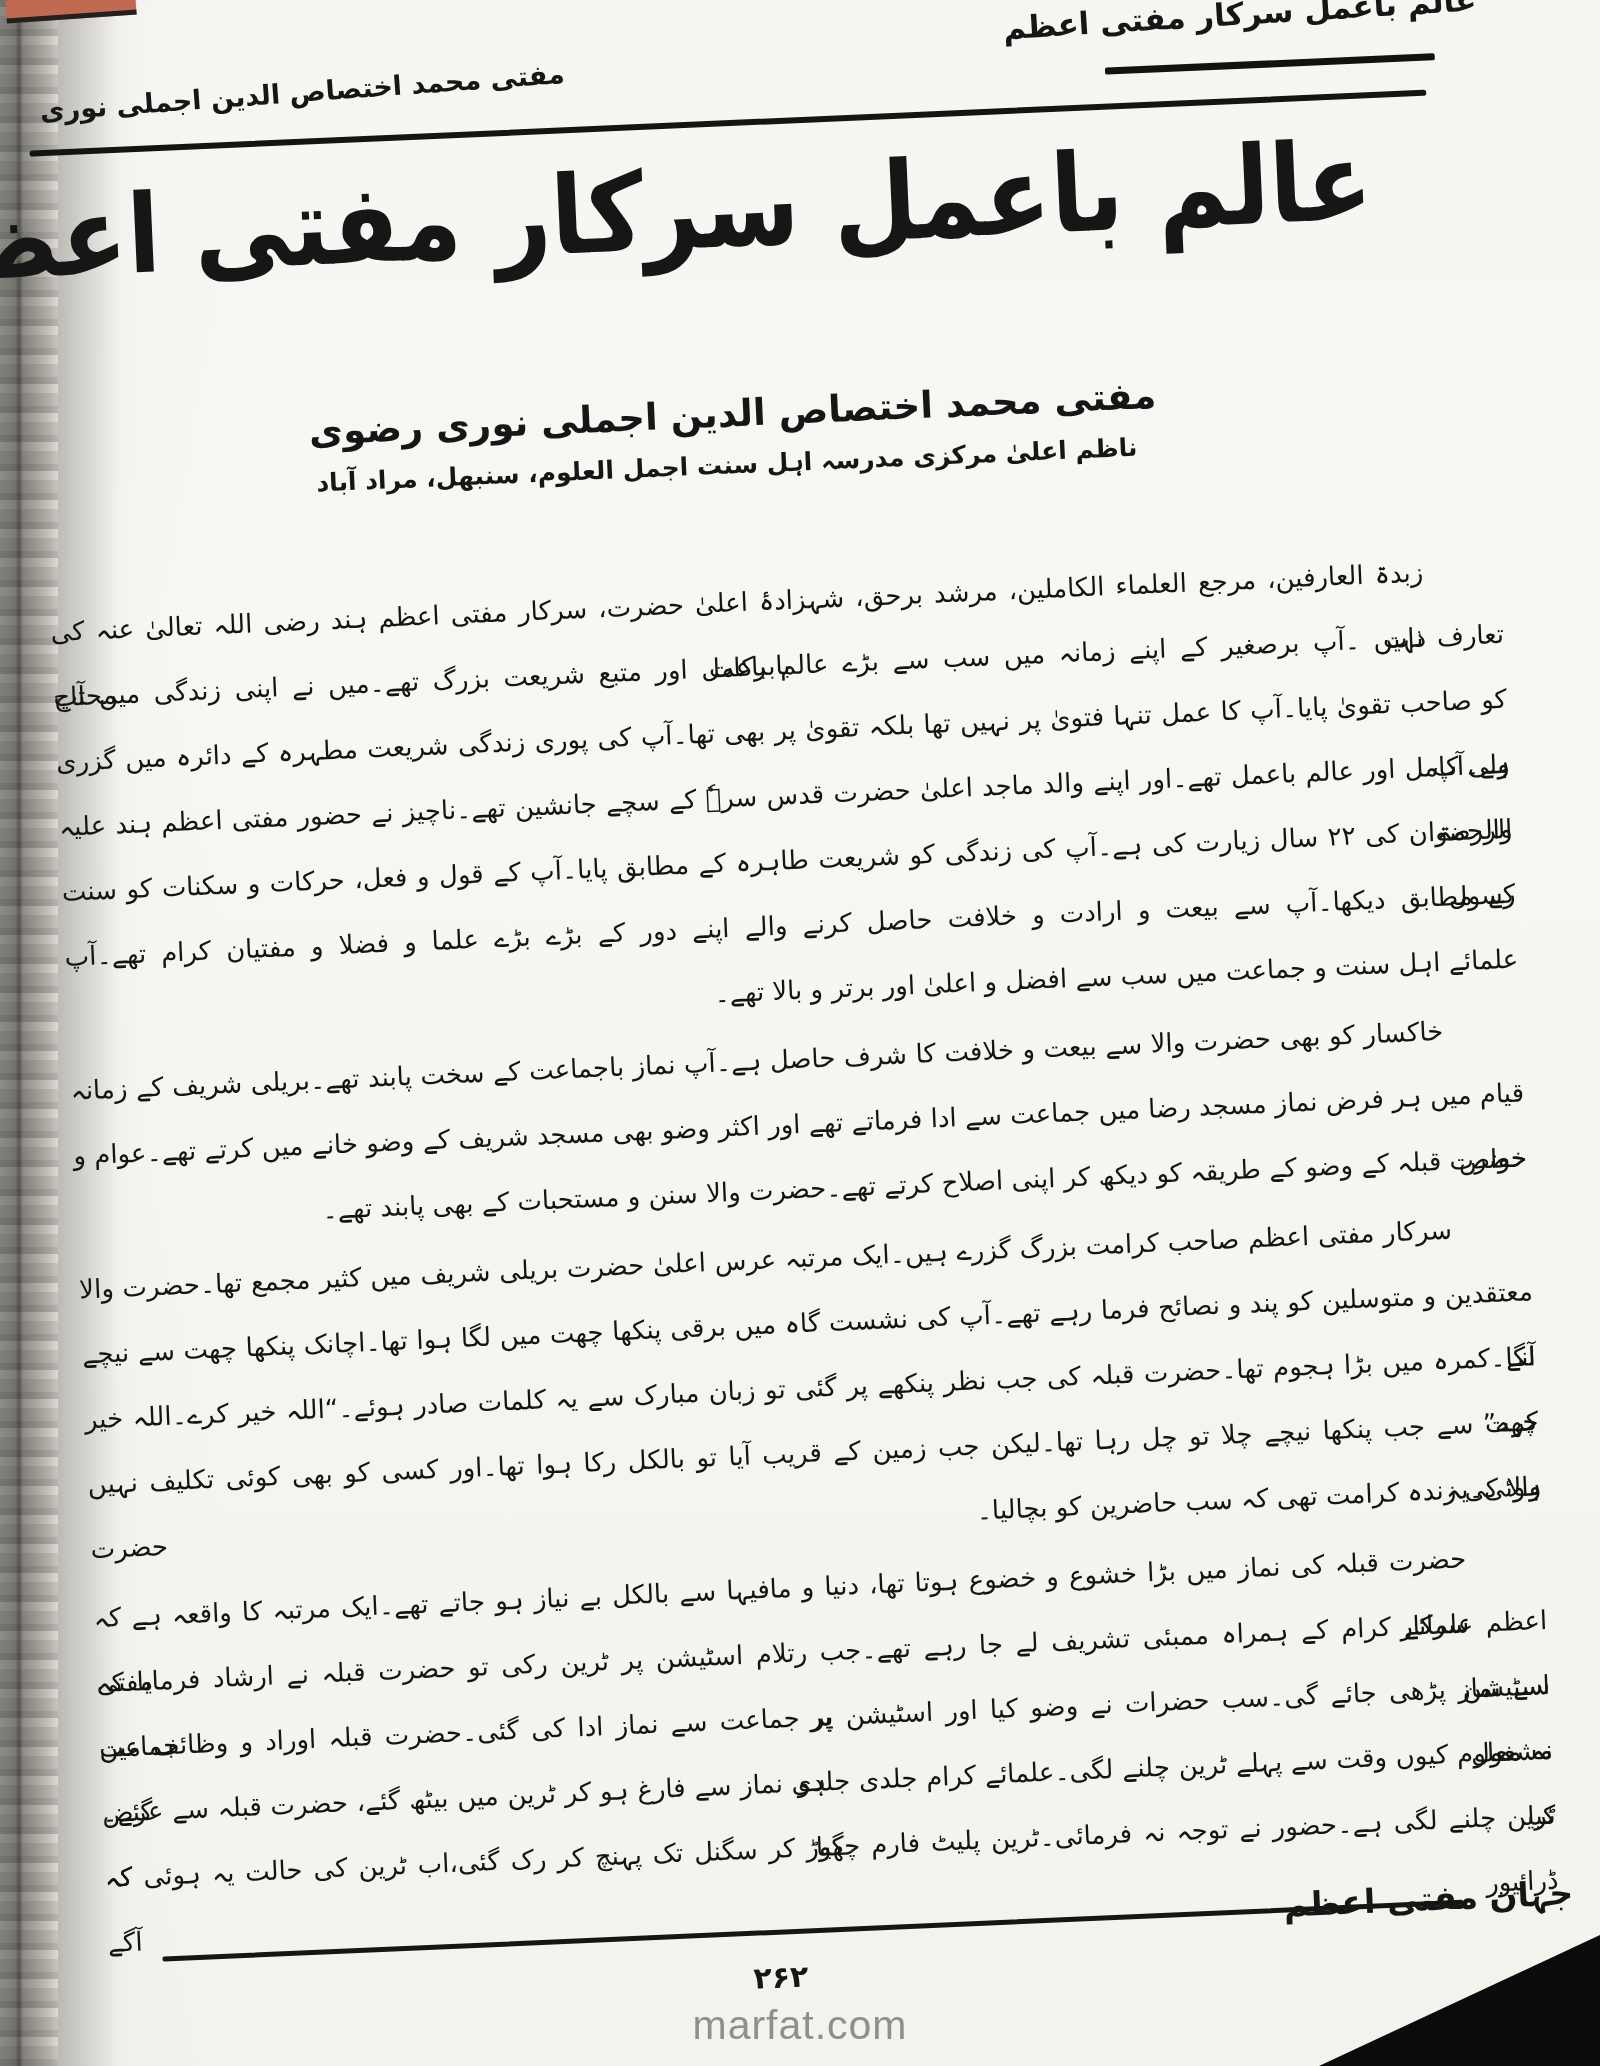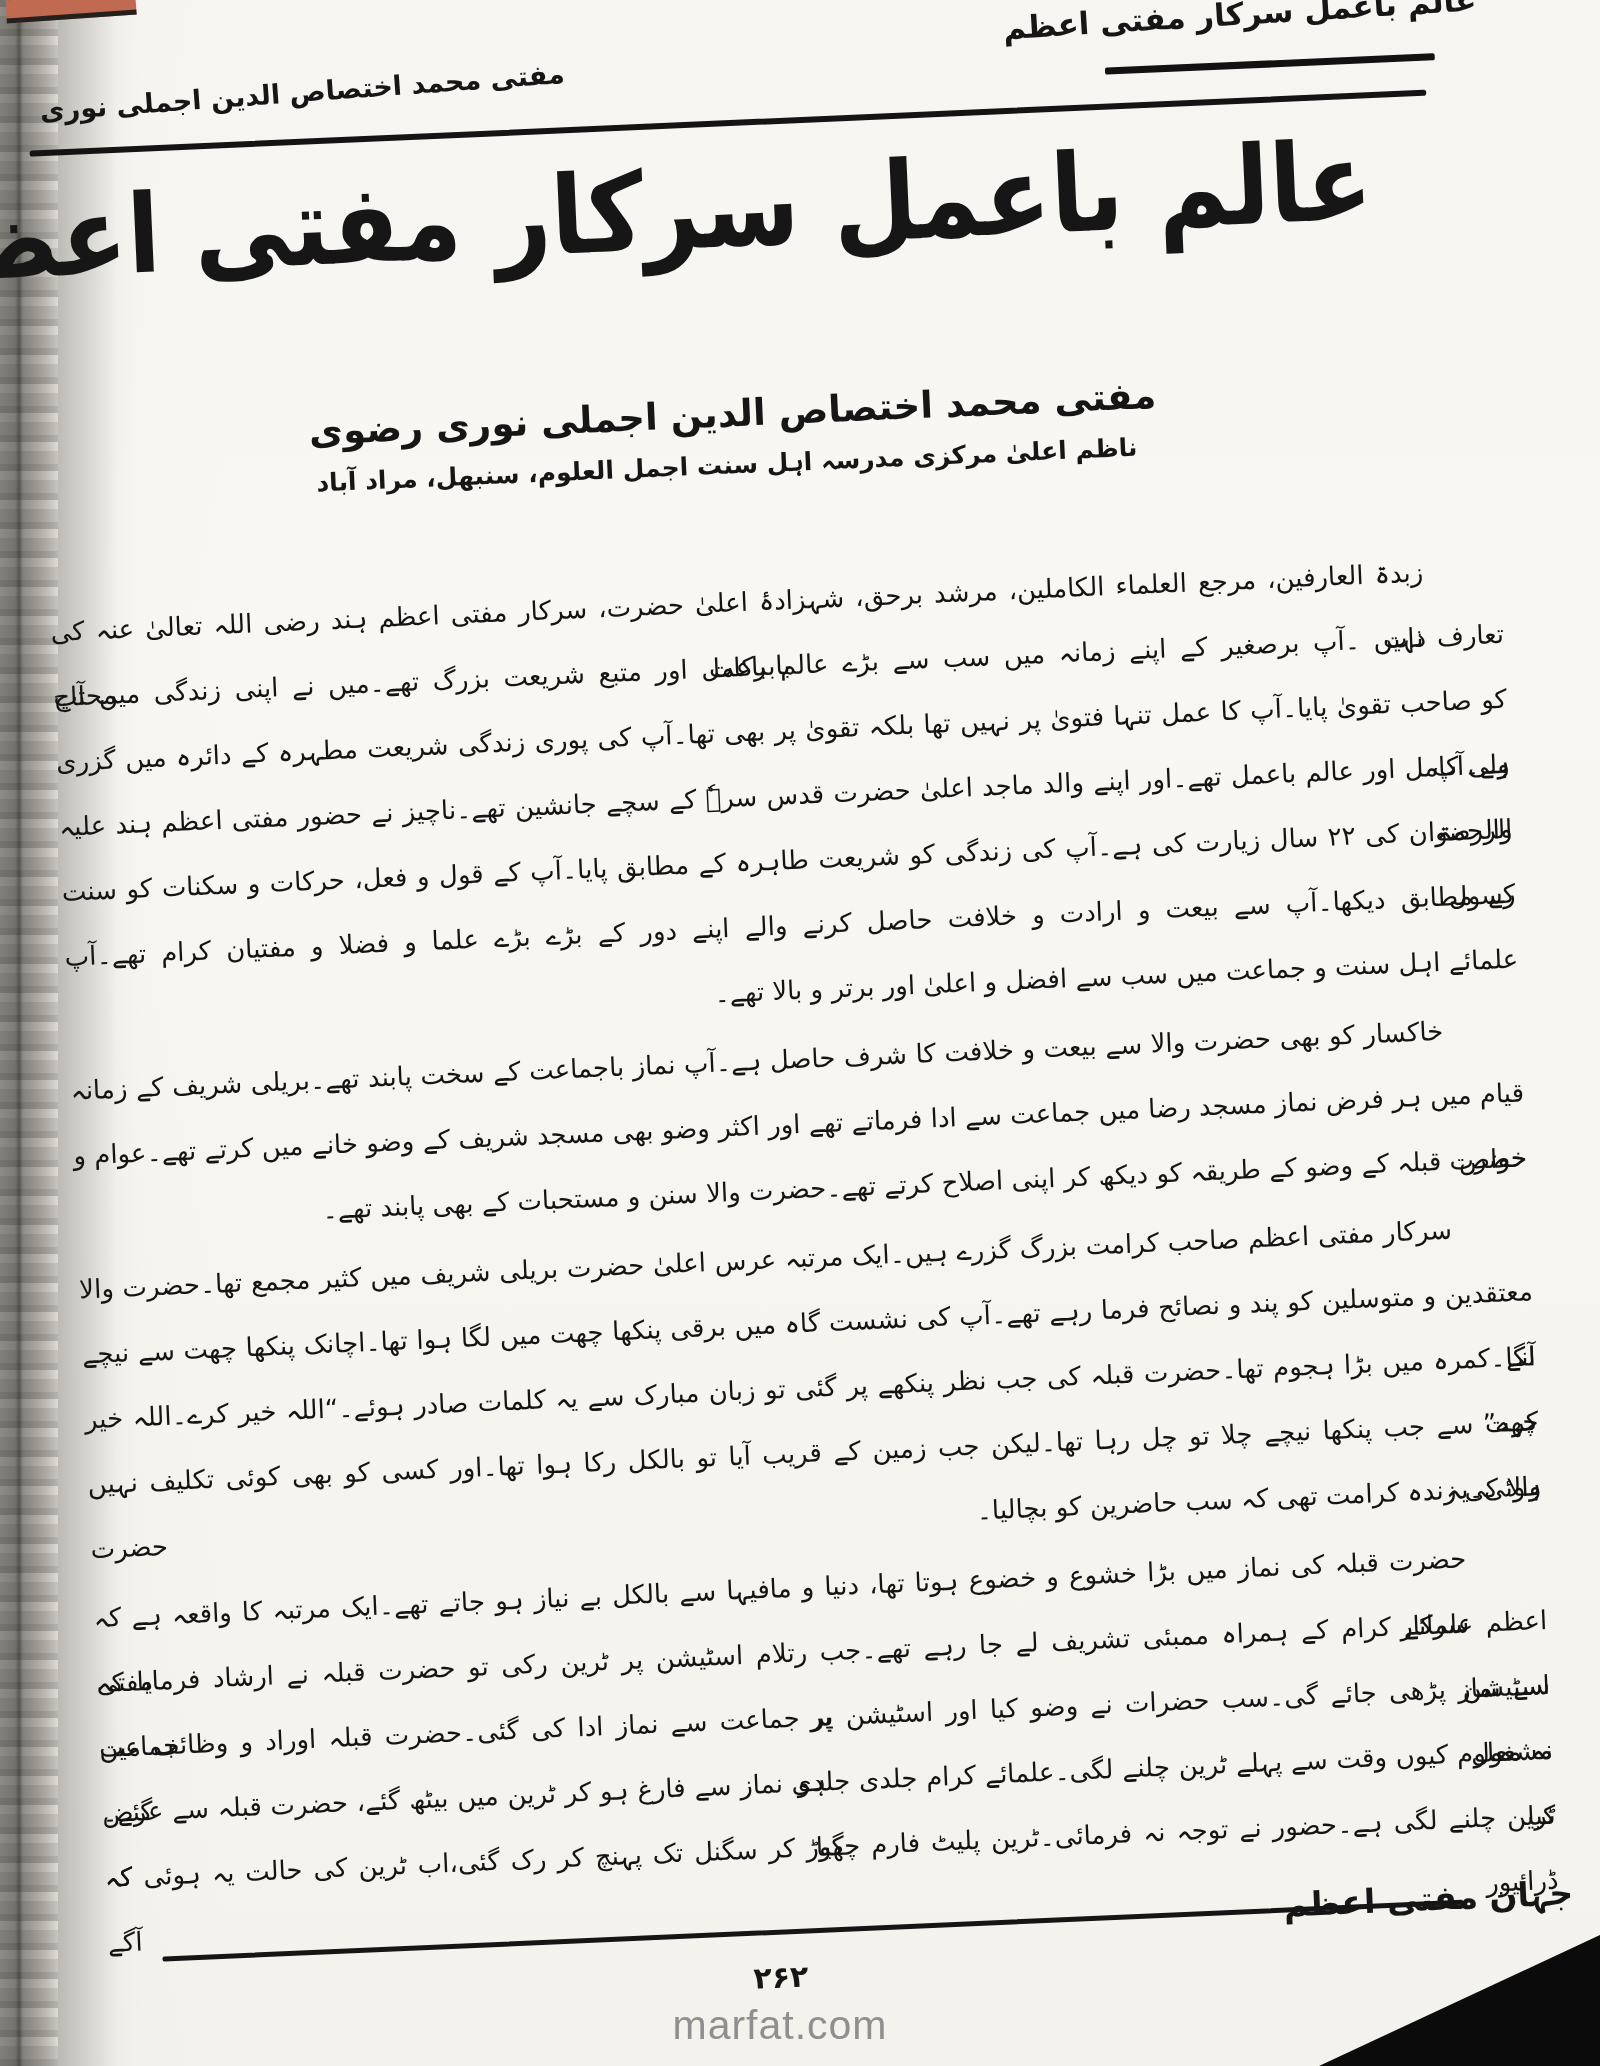--- a/index.html
+++ b/index.html
@@ -38,21 +38,21 @@
   .body{position:absolute;left:2px;top:556px;width:1452px;direction:rtl;}
   .para{margin:0 0 4px 0;}
   .bline{height:65px;line-height:65px;font-size:26px;text-align:justify;text-align-last:justify;
     white-space:normal;overflow:visible;color:#141414;}
   .bline.first{padding-right:78px;}
   .bline.partial{text-align:right;text-align-last:right;}
   .rule-bottom{position:absolute;left:56px;top:1916px;width:1302px;height:5px;background:#151515;border-radius:2px;}
   .footer-book{position:absolute;right:-6px;top:1894px;font-size:33px;font-weight:bold;white-space:nowrap;}
   .page-num{position:absolute;left:0;top:1946px;width:100%;text-align:center;transform:translateX(-58px);
     font-size:30px;font-weight:bold;letter-spacing:4px;}
-  .watermark{position:absolute;left:780px;top:2002px;transform:translateX(-50%);
+  .watermark{position:absolute;left:800px;top:2002px;transform:translateX(-50%);
     font-family:"Liberation Sans",sans-serif;font-size:41px;color:#8f8f8f;letter-spacing:1px;}
 </style>
 </head>
 <body>
 
 <div class="page">
   <div class="gutter"></div>
   <div class="gutter-fade"></div>
   <div class="corner-red"></div>
 

